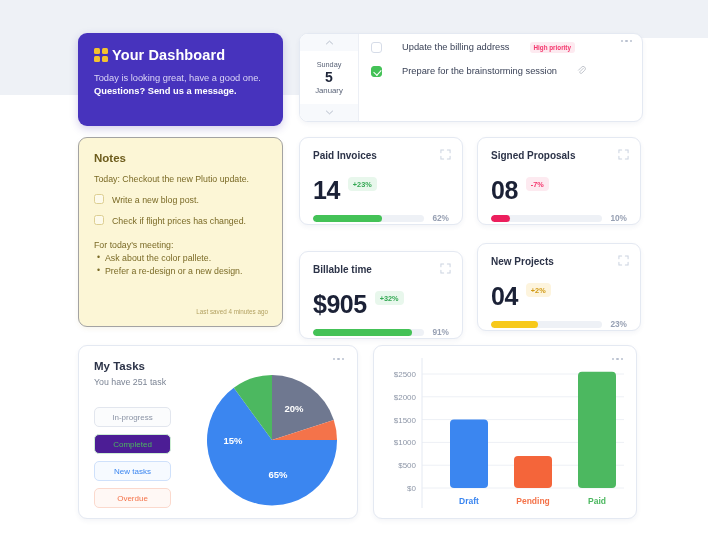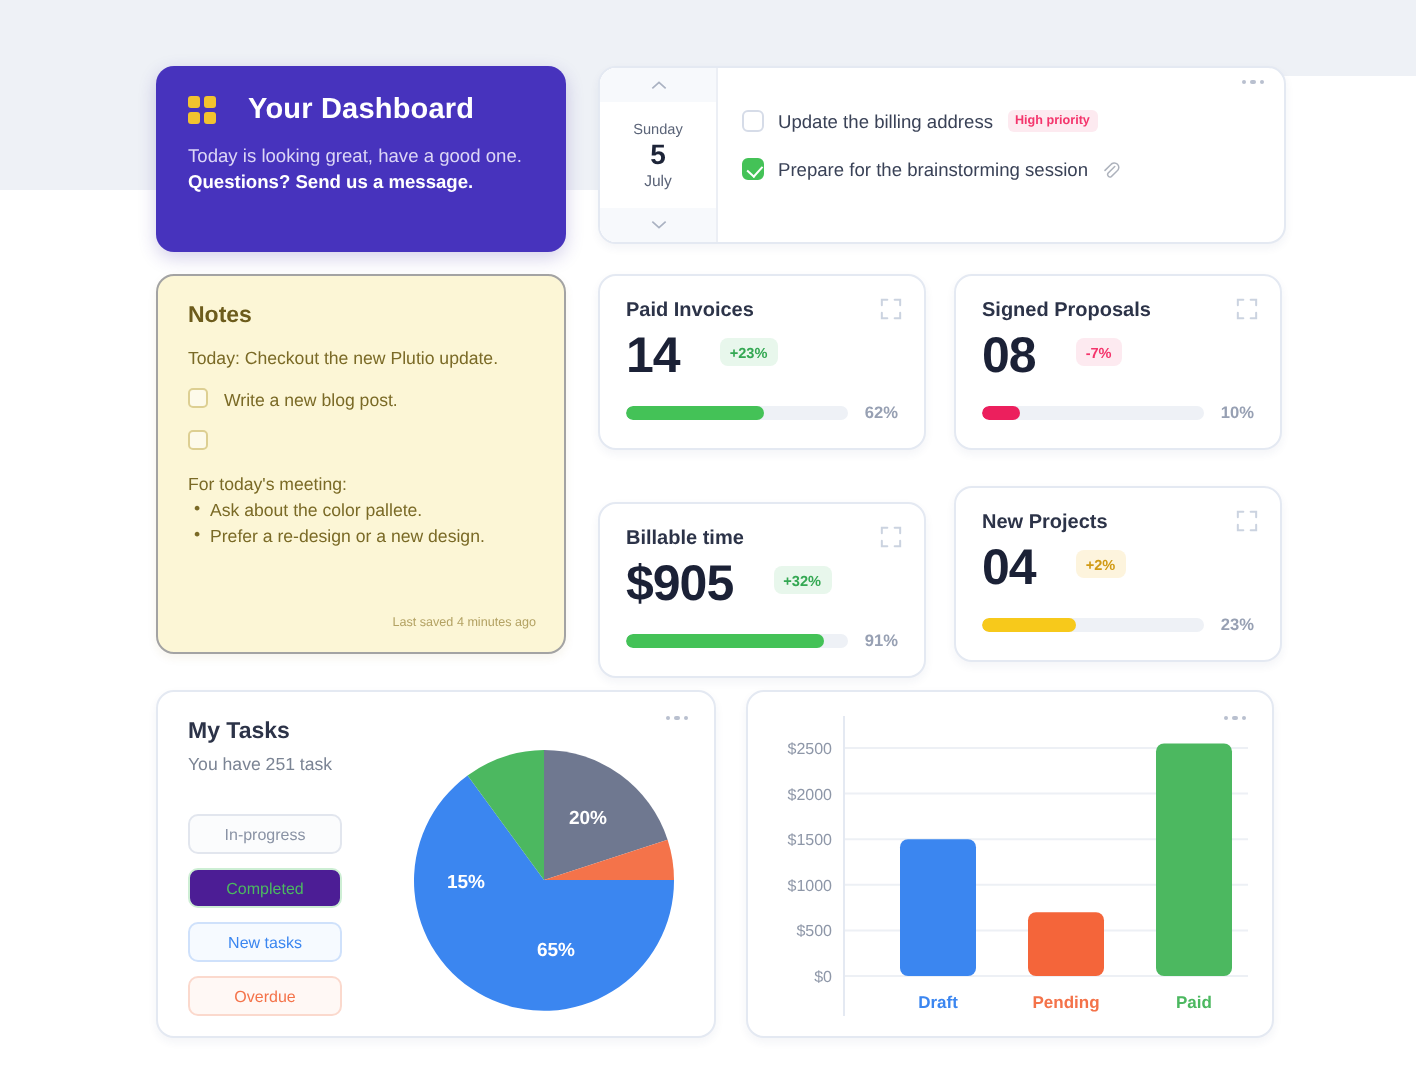--- a/index.html
+++ b/index.html
@@ -34,21 +34,21 @@
 
   
   #welcome {
     left: 78px; top: 33px; width: 205px; height: 93px;
     background: #4733bd;
     border: none;
     border-radius: 9px;
     padding: 14px 16px 0 16px;
     box-shadow: 0 3px 9px rgba(60,40,160,0.22);
   }
-  .wtitle-row { display: flex; align-items: center; gap: 16px; }
+  .wtitle-row { display: flex; align-items: center; gap: 4px; }
   .dots4 { width: 14px; height: 14px; display: grid; grid-template-columns: 1fr 1fr; gap: 2px; }
   .dots4 i { display:block; width: 6px; height: 6px; border-radius: 1.5px; background: #f2c230; }
   .wtitle { color: #ffffff; font-size: 14.5px; font-weight: bold; letter-spacing: .1px; }
   .wsub { margin-top: 9px; color: #dcd6f6; font-size: 9.3px; line-height: 13px; }
   .wsub b { color: #ffffff; font-weight: bold; }
 
   
   #tasks { left: 299px; top: 33px; width: 344px; height: 89px; display: flex; overflow: hidden; padding:0; }
   .datecol {
     width: 59px; flex: 0 0 59px;
@@ -56,21 +56,21 @@
     border-right: 1px solid #eceff5;
     background: #fff;
   }
   .chevbtn { height: 17px; display: flex; align-items: center; justify-content: center; background:#f7f9fc; }
   .chev { display:block; width: 9px; height: 5px; }
   .datemid { flex: 1; display:flex; flex-direction: column; align-items:center; justify-content:center; gap:0px; }
   .dw { font-size: 7.3px; color: #5b6478; }
   .dd { font-size: 14px; font-weight: bold; color: #1d2438; line-height: 17px; }
   .dm { font-size: 7.8px; color: #5b6478; }
   .tasklist { flex: 1; padding: 8px 10px 0 12px; position: relative; }
-  .trow { display: flex; align-items: flex-end; gap: 7px; height: 24px; }
+  .trow { display: flex; align-items: flex-start; gap: 20px; height: 24px; }
   .cbox { width: 11px; height: 11px; border: 1px solid #d6dce8; border-radius: 3px; flex: 0 0 11px; background:#fff; }
   .cbox.on { background: #44c257; border-color:#44c257; position: relative; }
   .cbox.on:after {
     content:""; position:absolute; left:3px; top:1px; width:3.5px; height:6px;
     border: solid #fff; border-width: 0 1.6px 1.6px 0; transform: rotate(42deg);
   }
   .ttext { font-size: 9.3px; color: #3a4257; }
   .ttext.done { color:#3a4257; }
   .badge-pri {
     font-size: 6.3px; color: #f4356c; background: #fdeaf0;
@@ -98,21 +98,21 @@
   .nbul:before { content:"•"; position:absolute; left: 3px; top: -1px; }
   .nsaved { position:absolute; right: 14px; bottom: 11px; font-size: 6.3px; color: #b3a263; }
 
   
   .stat { width: 164px; height: 88px; padding: 12px 13px 0 13px; }
   #stat1 { left: 299px; top: 137px; }
   #stat2 { left: 477px; top: 137px; }
   #stat3 { left: 299px; top: 251px; }
   #stat4 { left: 477px; top: 243px; }
   .sthead { font-size: 10px; font-weight: bold; color: #2c3348; }
-  .strow { display: flex; align-items: center; gap: 20px; margin-top: 4px; }
+  .strow { display: flex; align-items: flex-start; gap: 8px; margin-top: 16px; }
   .stnum { font-size: 25px; font-weight: bold; color: #1b2136; line-height: 27px; letter-spacing:-.5px; }
   .stdelta { font-size: 7.3px; font-weight: bold; padding: 2.5px 5px; border-radius: 4px; margin-bottom: 5px; }
   .d-green { color:#34a853; background:#e8f7ec; }
   .d-red { color:#f4356c; background:#fdeaf0; }
   .d-yellow { color:#d19a14; background:#fdf4dd; }
   .pbrow { display:flex; align-items:center; gap: 8px; margin-top: 9px; }
   .pbar { flex:1; height: 7px; background: #eef1f6; border-radius: 4px; overflow:hidden; }
   .pfill { height: 100%; border-radius: 4px; }
   .ppct { font-size: 8.3px; color: #97a0b3; font-weight: 600; }
   .expicon { position:absolute; right: 11px; top: 11px; width: 11px; height: 11px; }
@@ -163,21 +163,21 @@
   <div class="card" id="tasks">
     <div class="datecol">
       <div class="chevbtn">
         <svg class="chev" viewBox="0 0 10 6">
             <path d="M1 5L5 1.4L9 5" fill="none" stroke="#aab2c2" stroke-width="1"></path>
           </svg>
       </div>
       <div class="datemid">
         <div class="dw">Sunday</div>
         <div class="dd">5</div>
-        <div class="dm">July</div>
+        <div class="dm">January</div>
       </div>
       <div class="chevbtn">
         <svg class="chev" viewBox="0 0 10 6">
             <path d="M1 1L5 4.6L9 1" fill="none" stroke="#aab2c2" stroke-width="1"></path>
           </svg>
       </div>
     </div>
     <div class="tasklist">
       <div class="dotmenu">
           <i></i>
@@ -205,20 +205,21 @@
   <div class="card" id="notes">
     <div class="ntitle">Notes</div>
     <div class="nline">Today: Checkout the new Plutio update.</div>
 
     <div class="ncheck">
       <span class="ncbox"></span>
       <span class="nline">Write a new blog post.</span>
     </div>
     <div class="ncheck">
       <span class="ncbox"></span>
+      <span class="nline">Check if flight prices has changed.</span>
     </div>
 
     <div class="nsub">
       <div class="nline">For today's meeting:</div>
       <div class="nbul">Ask about the color pallete.</div>
       <div class="nbul">Prefer a re-design or a new design.</div>
     </div>
     <div class="nsaved">Last saved 4 minutes ago</div>
   </div>
 

